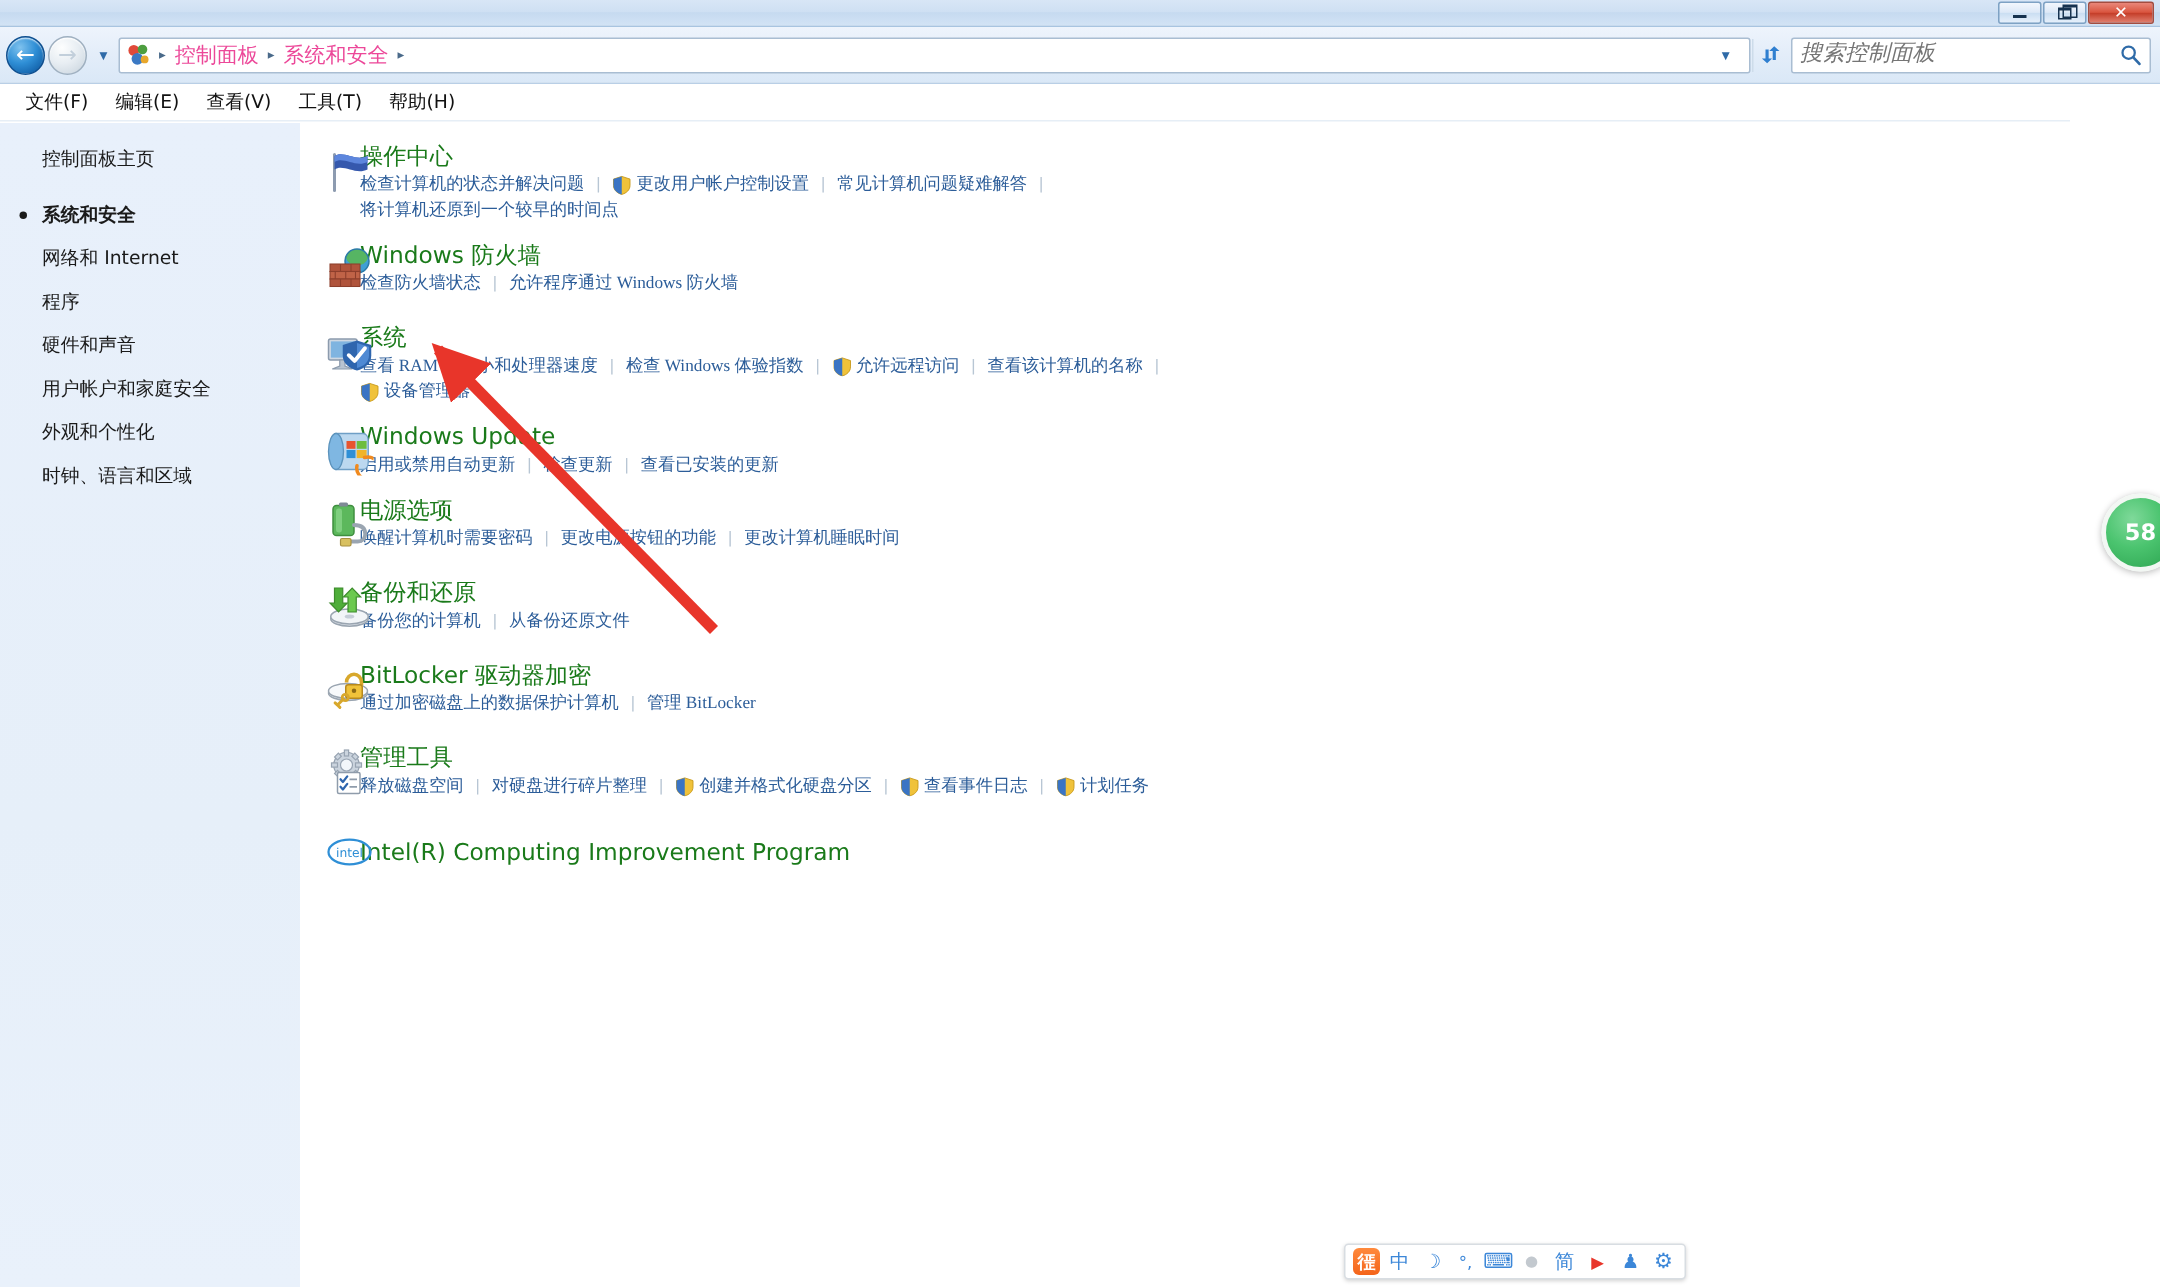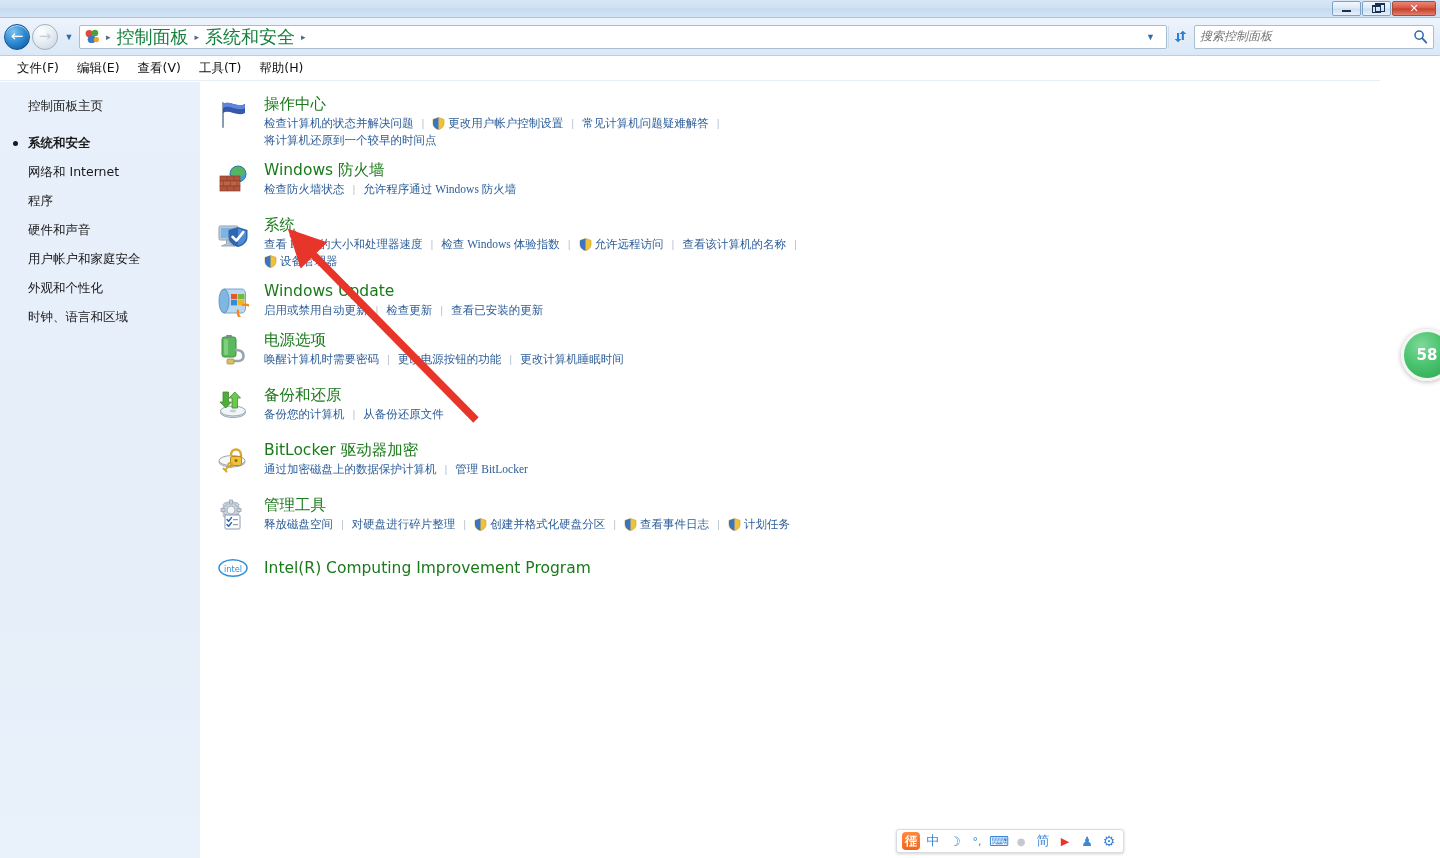--- a/index.html
+++ b/index.html
@@ -138,22 +138,22 @@
     position: relative;
     min-width: 0;
   }
   .cp-icon {
     width: 17px; height: 17px;
     flex: none;
     position: relative;
     margin-right: 3px;
   }
   .crumb {
-    font-size: 18px;
-    color: #15803d;
+    font-size: 14px;
+    color: #ec4899;
     padding: 1px 4px;
     cursor: pointer;
     white-space: nowrap;
     font-family: Liberation Sans, sans-serif;
   }
   .crumb-sep {
     color: #4a6a8a;
     font-size: 9px;
     padding: 0 2px;
     cursor: pointer;
@@ -187,21 +187,21 @@
     border-radius: 2px;
     display: flex;
     align-items: center;
     padding: 0 5px;
     flex: none;
   }
   .searchbox input {
     flex: 1;
     border: none;
     outline: none;
-    font-size: 12px;
+    font-size: 15px;
     font-style: italic;
     color: #777777;
     font-family: Liberation Serif, serif;
     background: transparent;
   }
 
   
   .menubar {
     position: absolute;
     top: 57px; left: 0;
@@ -262,21 +262,21 @@
   .content {
     position: absolute;
     top: 82px; left: 200px;
     width: 1240px;
     height: 776px;
     background: #ffffff;
     overflow: hidden;
   }
   .category {
     position: relative;
-    padding-left: 64px;
+    padding-left: 40px;
     margin-bottom: 5px;
     min-height: 44px;
   }
   .cat-icon {
     position: absolute;
     left: 17px;
     top: 4px;
     width: 32px;
     height: 32px;
   }

